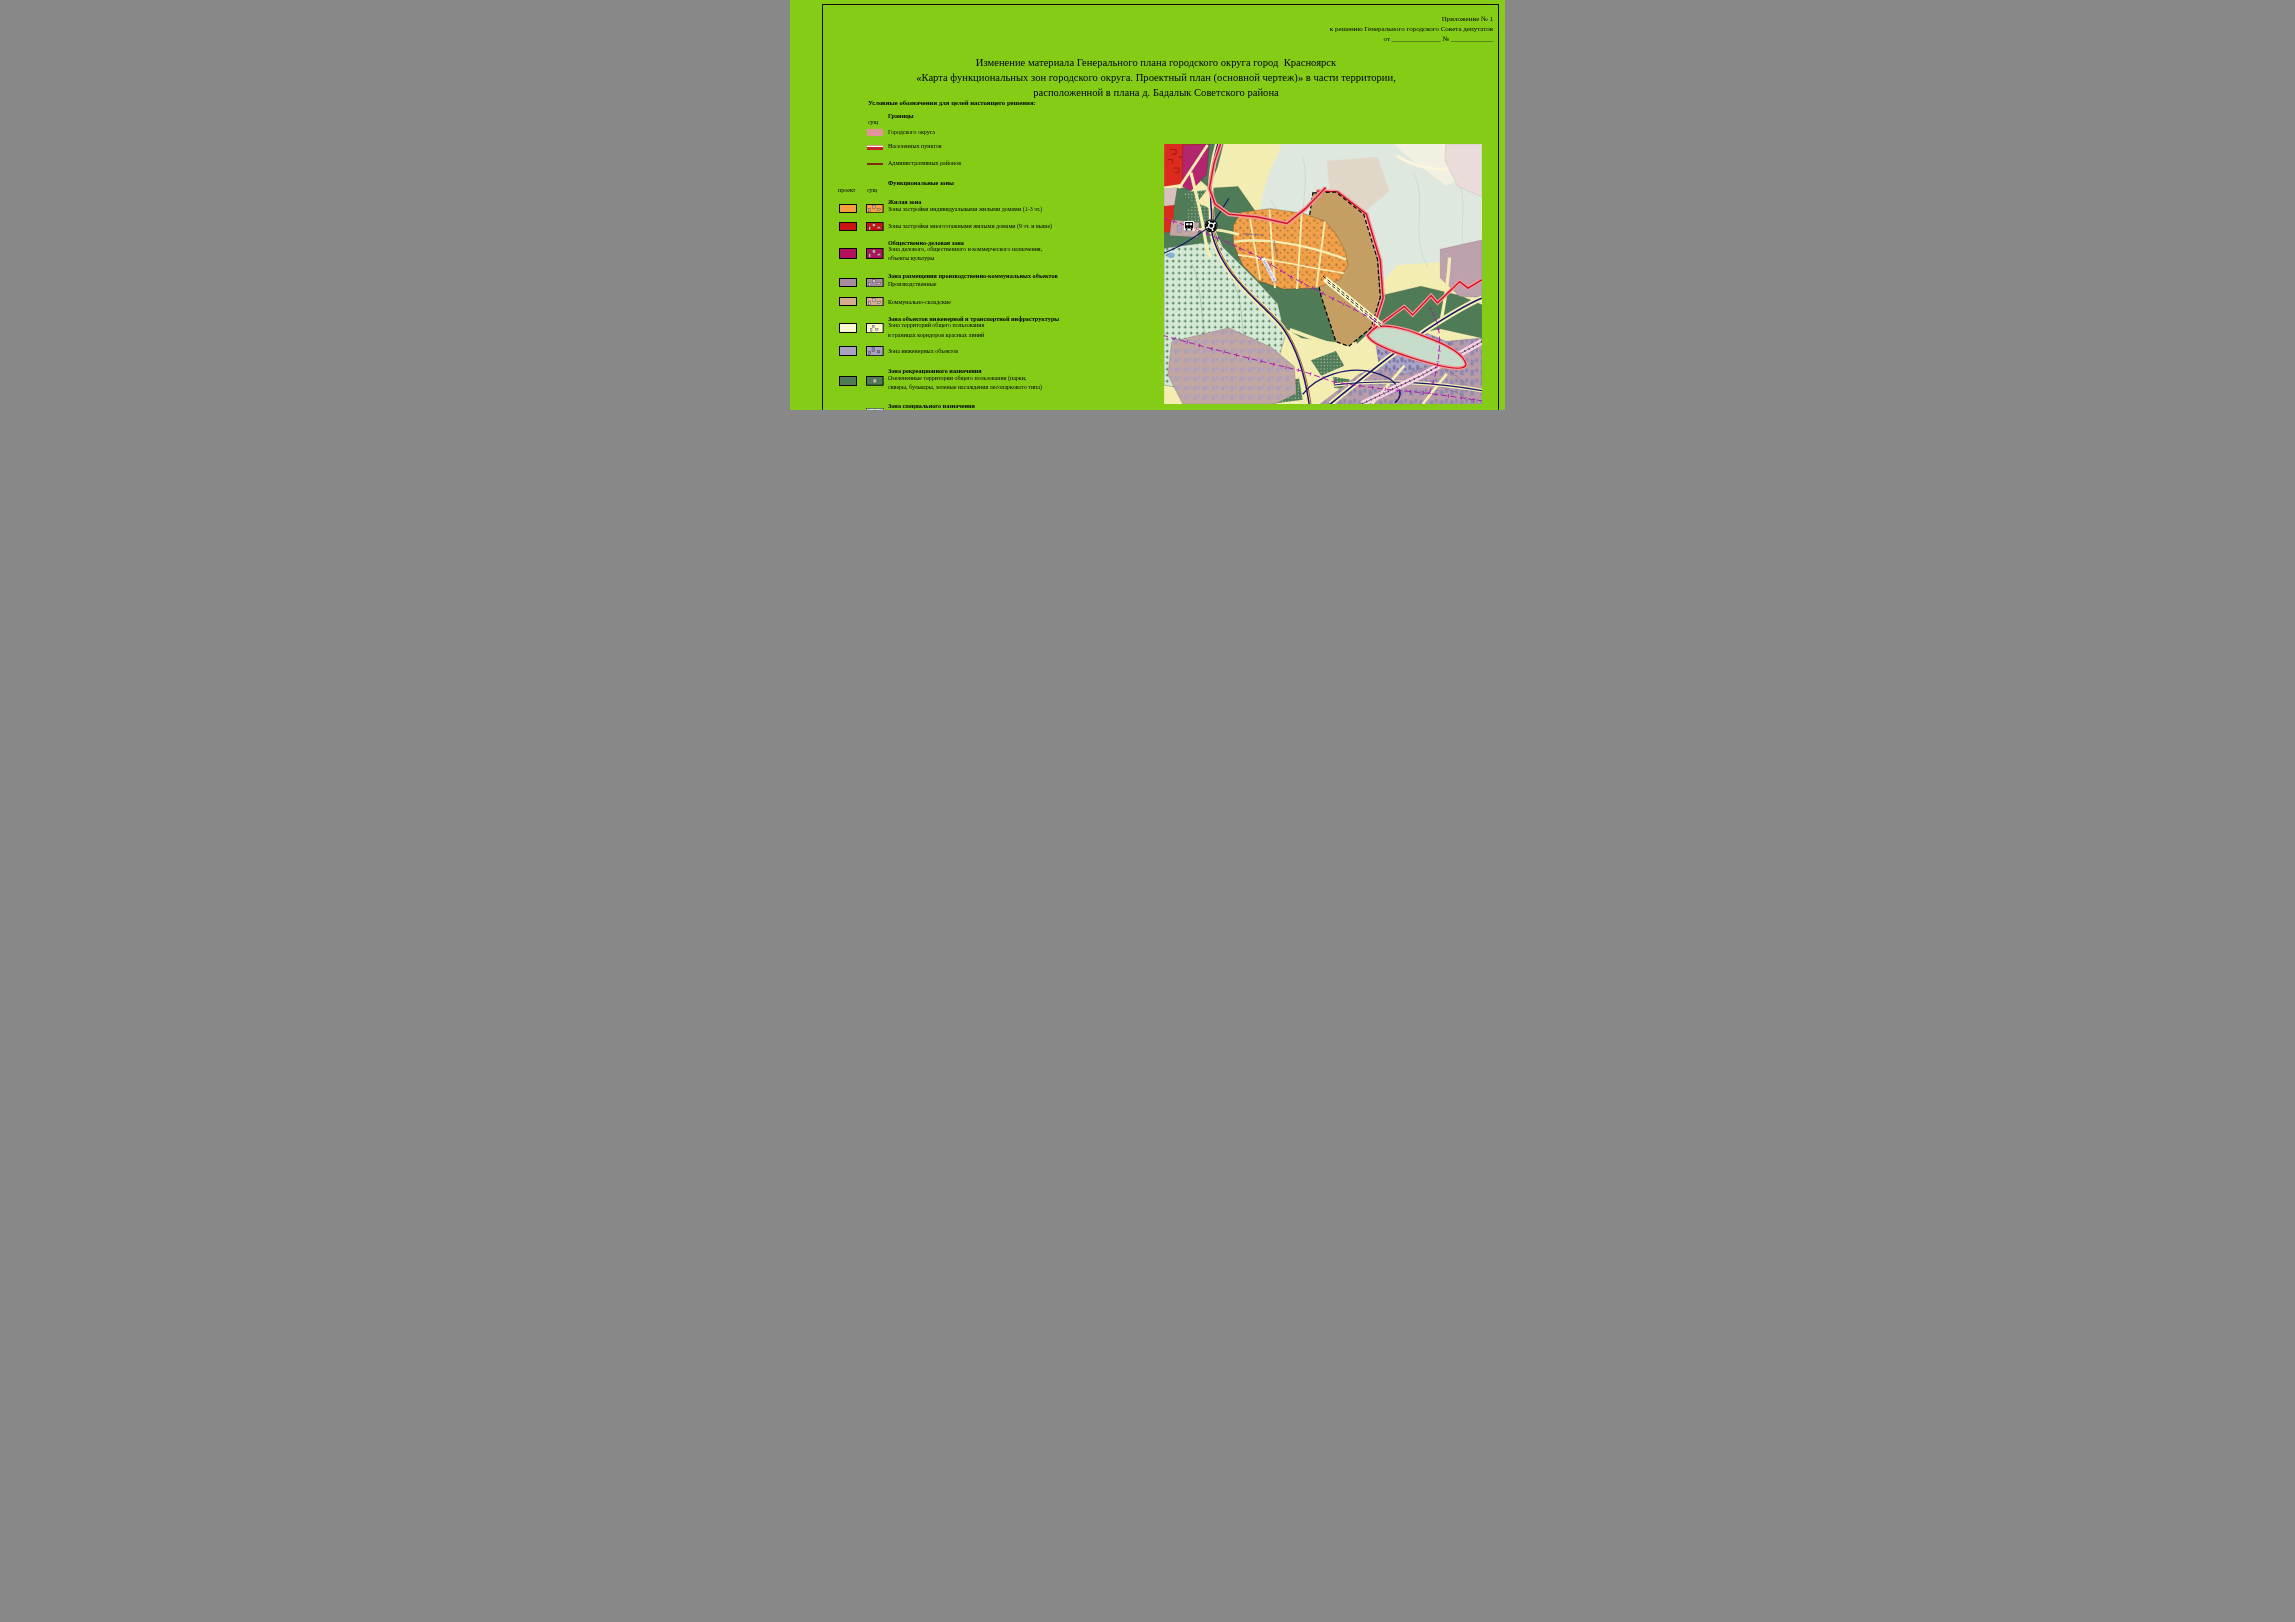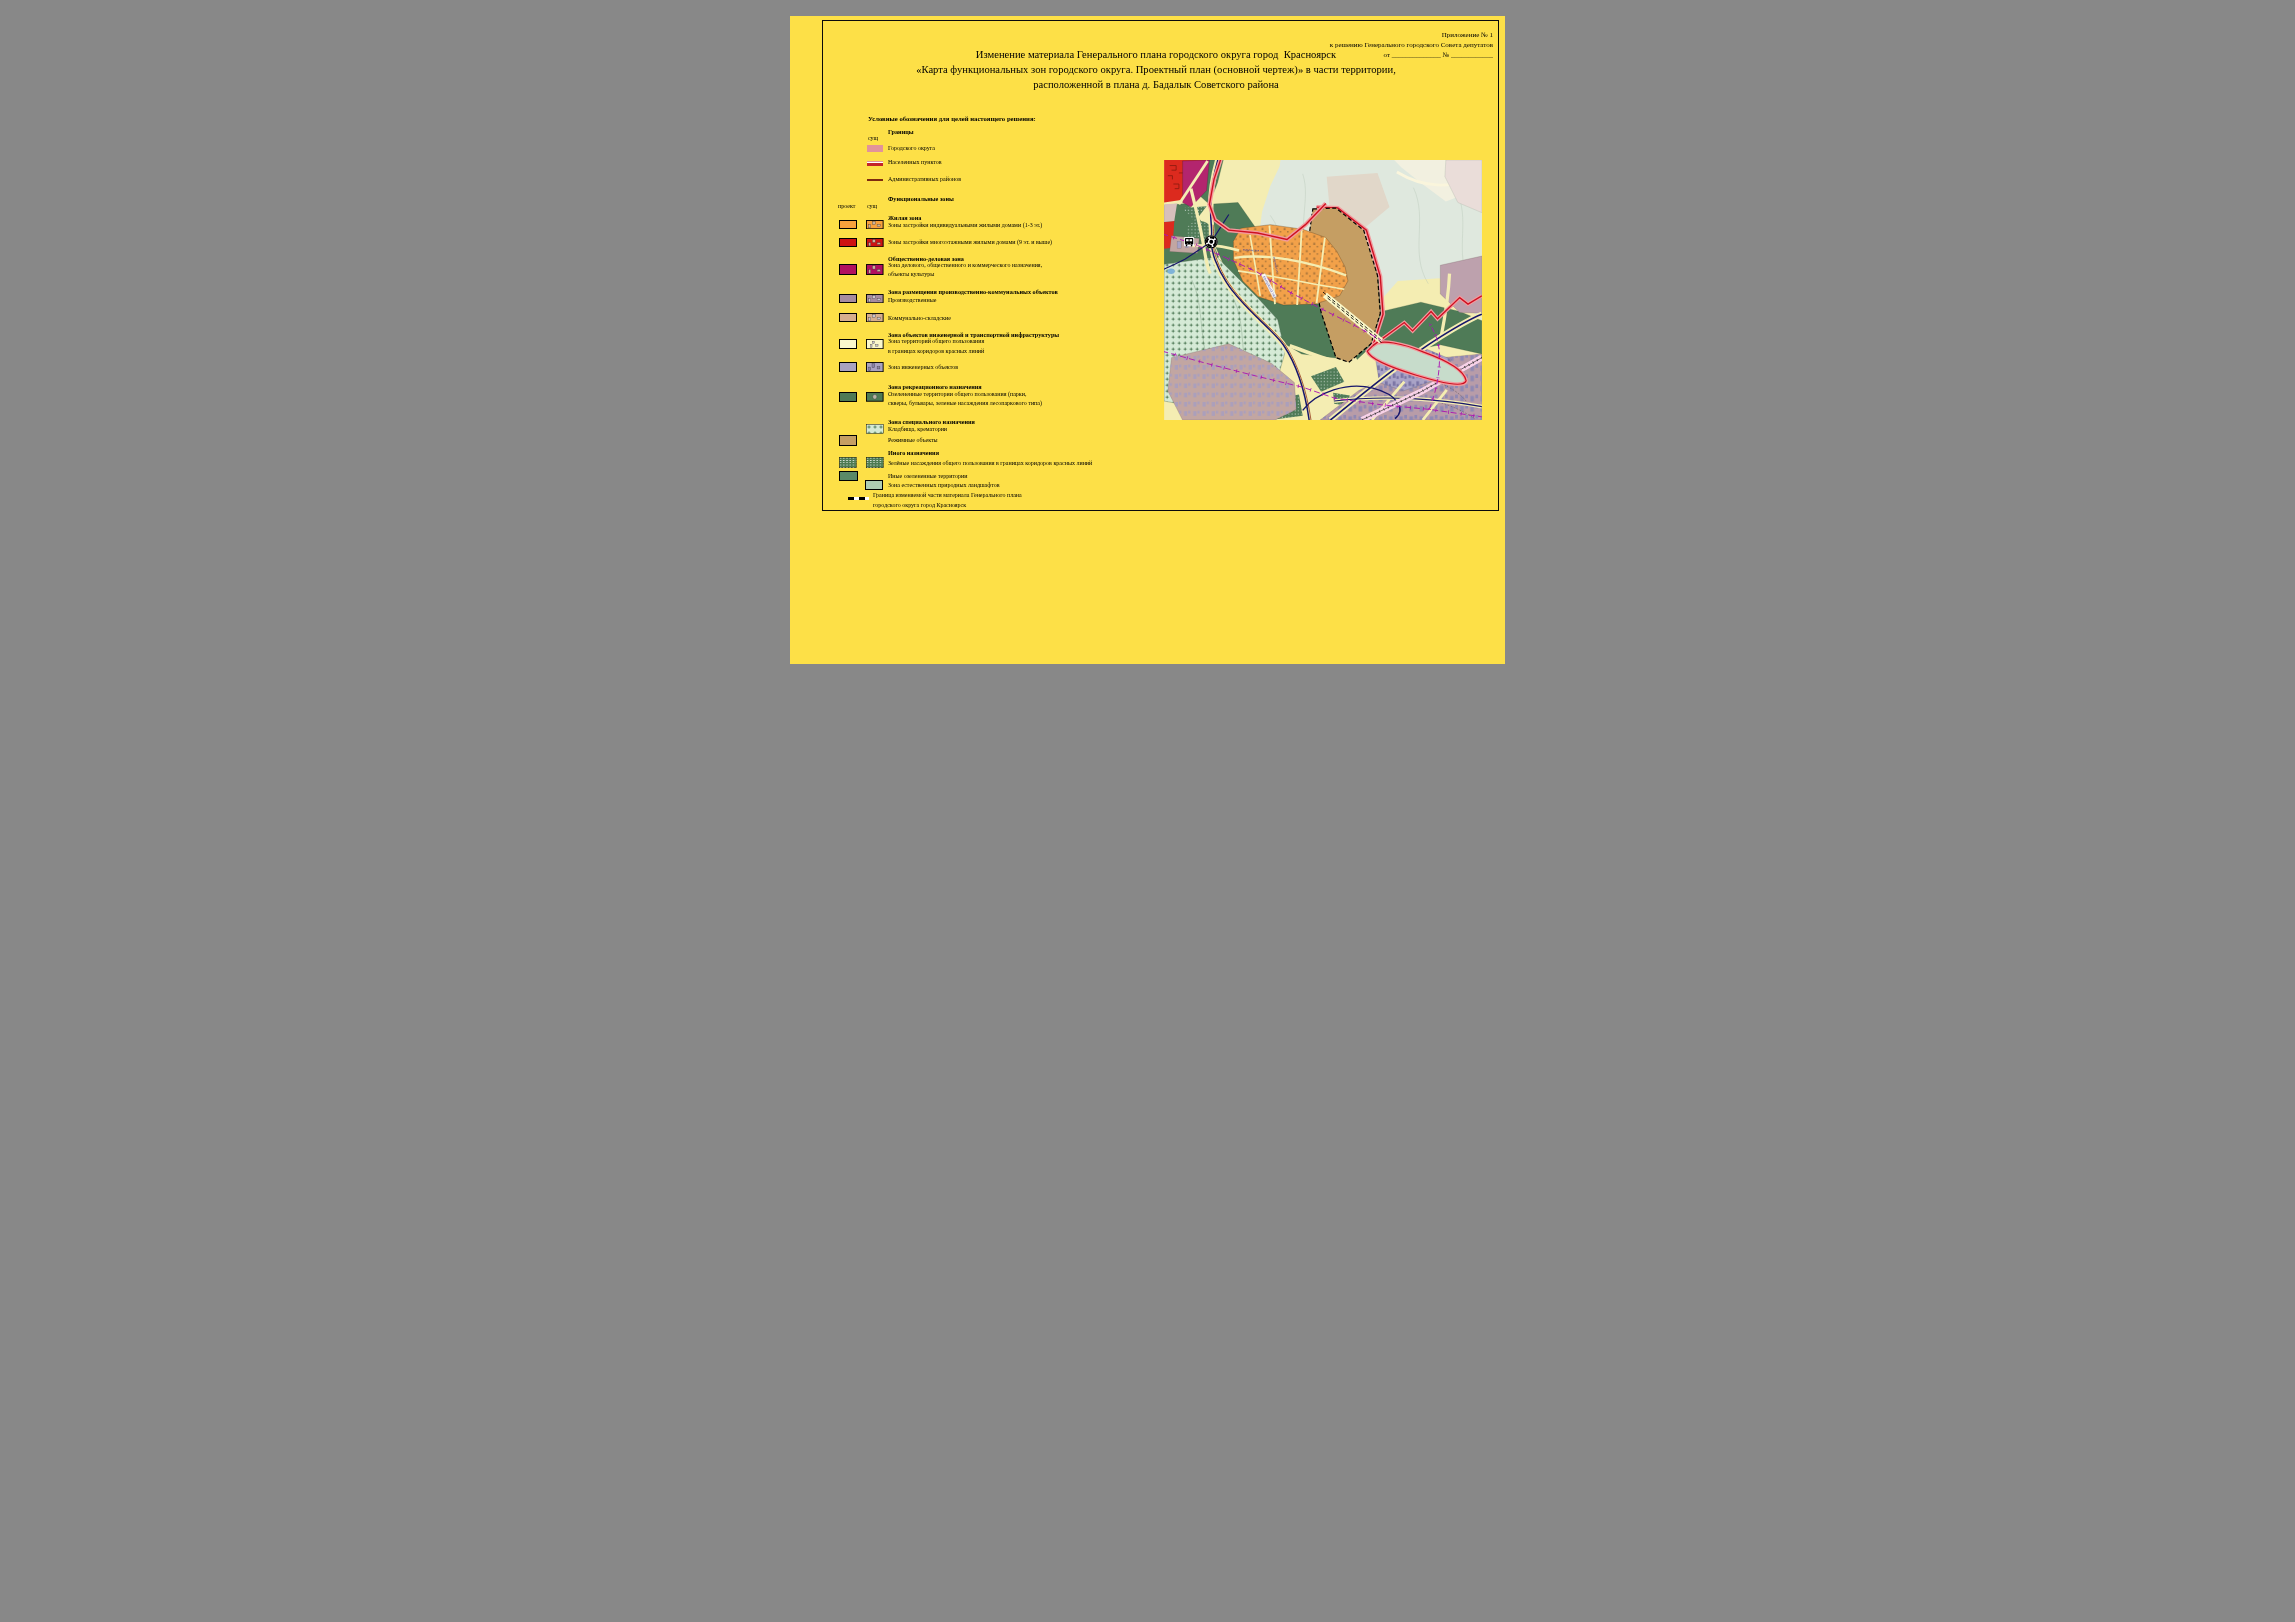--- a/index.html
+++ b/index.html
@@ -1,21 +1,21 @@
 <!DOCTYPE html>
 <html lang="ru" style="font-size:7.4px"><head>
 <meta charset="utf-8">
 <style>
   html,body{margin:0;padding:0;background:#888;}
-  .page{position:relative;width:715px;height:648px;background:#fde047;overflow:hidden;
-        font-family:"Liberation Serif","DejaVu Serif",serif;color:#000;margin:16px auto;}
+  .page{position:relative;width:715px;height:410px;background:#84cc16;overflow:hidden;
+        font-family:"Liberation Serif","DejaVu Serif",serif;color:#000;margin:0 auto;}
   .frame{position:absolute;left:32px;top:3.7px;width:675px;height:489px;
          border:0.9px solid #0a0a0a;border-right-width:1.4px;border-bottom-width:1.9px;}
   .annex{position:absolute;top:14px;right:12px;text-align:right;font-size:7px;line-height:1.45;}
-  .doc-title{position:absolute;top:32px;left:42px;width:648px;text-align:center;
+  .doc-title{position:absolute;top:56px;left:42px;width:648px;text-align:center;
              font-size:10.6px;line-height:1.4;}
   .lg-title{position:absolute;font-size:6.7px;font-weight:bold;white-space:nowrap;}
   .lg-head{position:absolute;font-size:6.2px;font-weight:bold;white-space:nowrap;}
   .lg-txt{position:absolute;font-size:6px;white-space:nowrap;}
   .sw{position:absolute;box-sizing:border-box;}
   .swp{border:0.9px solid #000;border-bottom-width:1.4px;}
   .swe{position:absolute;}
   .map-wrap{position:absolute;left:374px;top:144px;width:318px;height:260px;}
   svg text{font-family:"Liberation Sans","DejaVu Sans",sans-serif;}
 </style>

